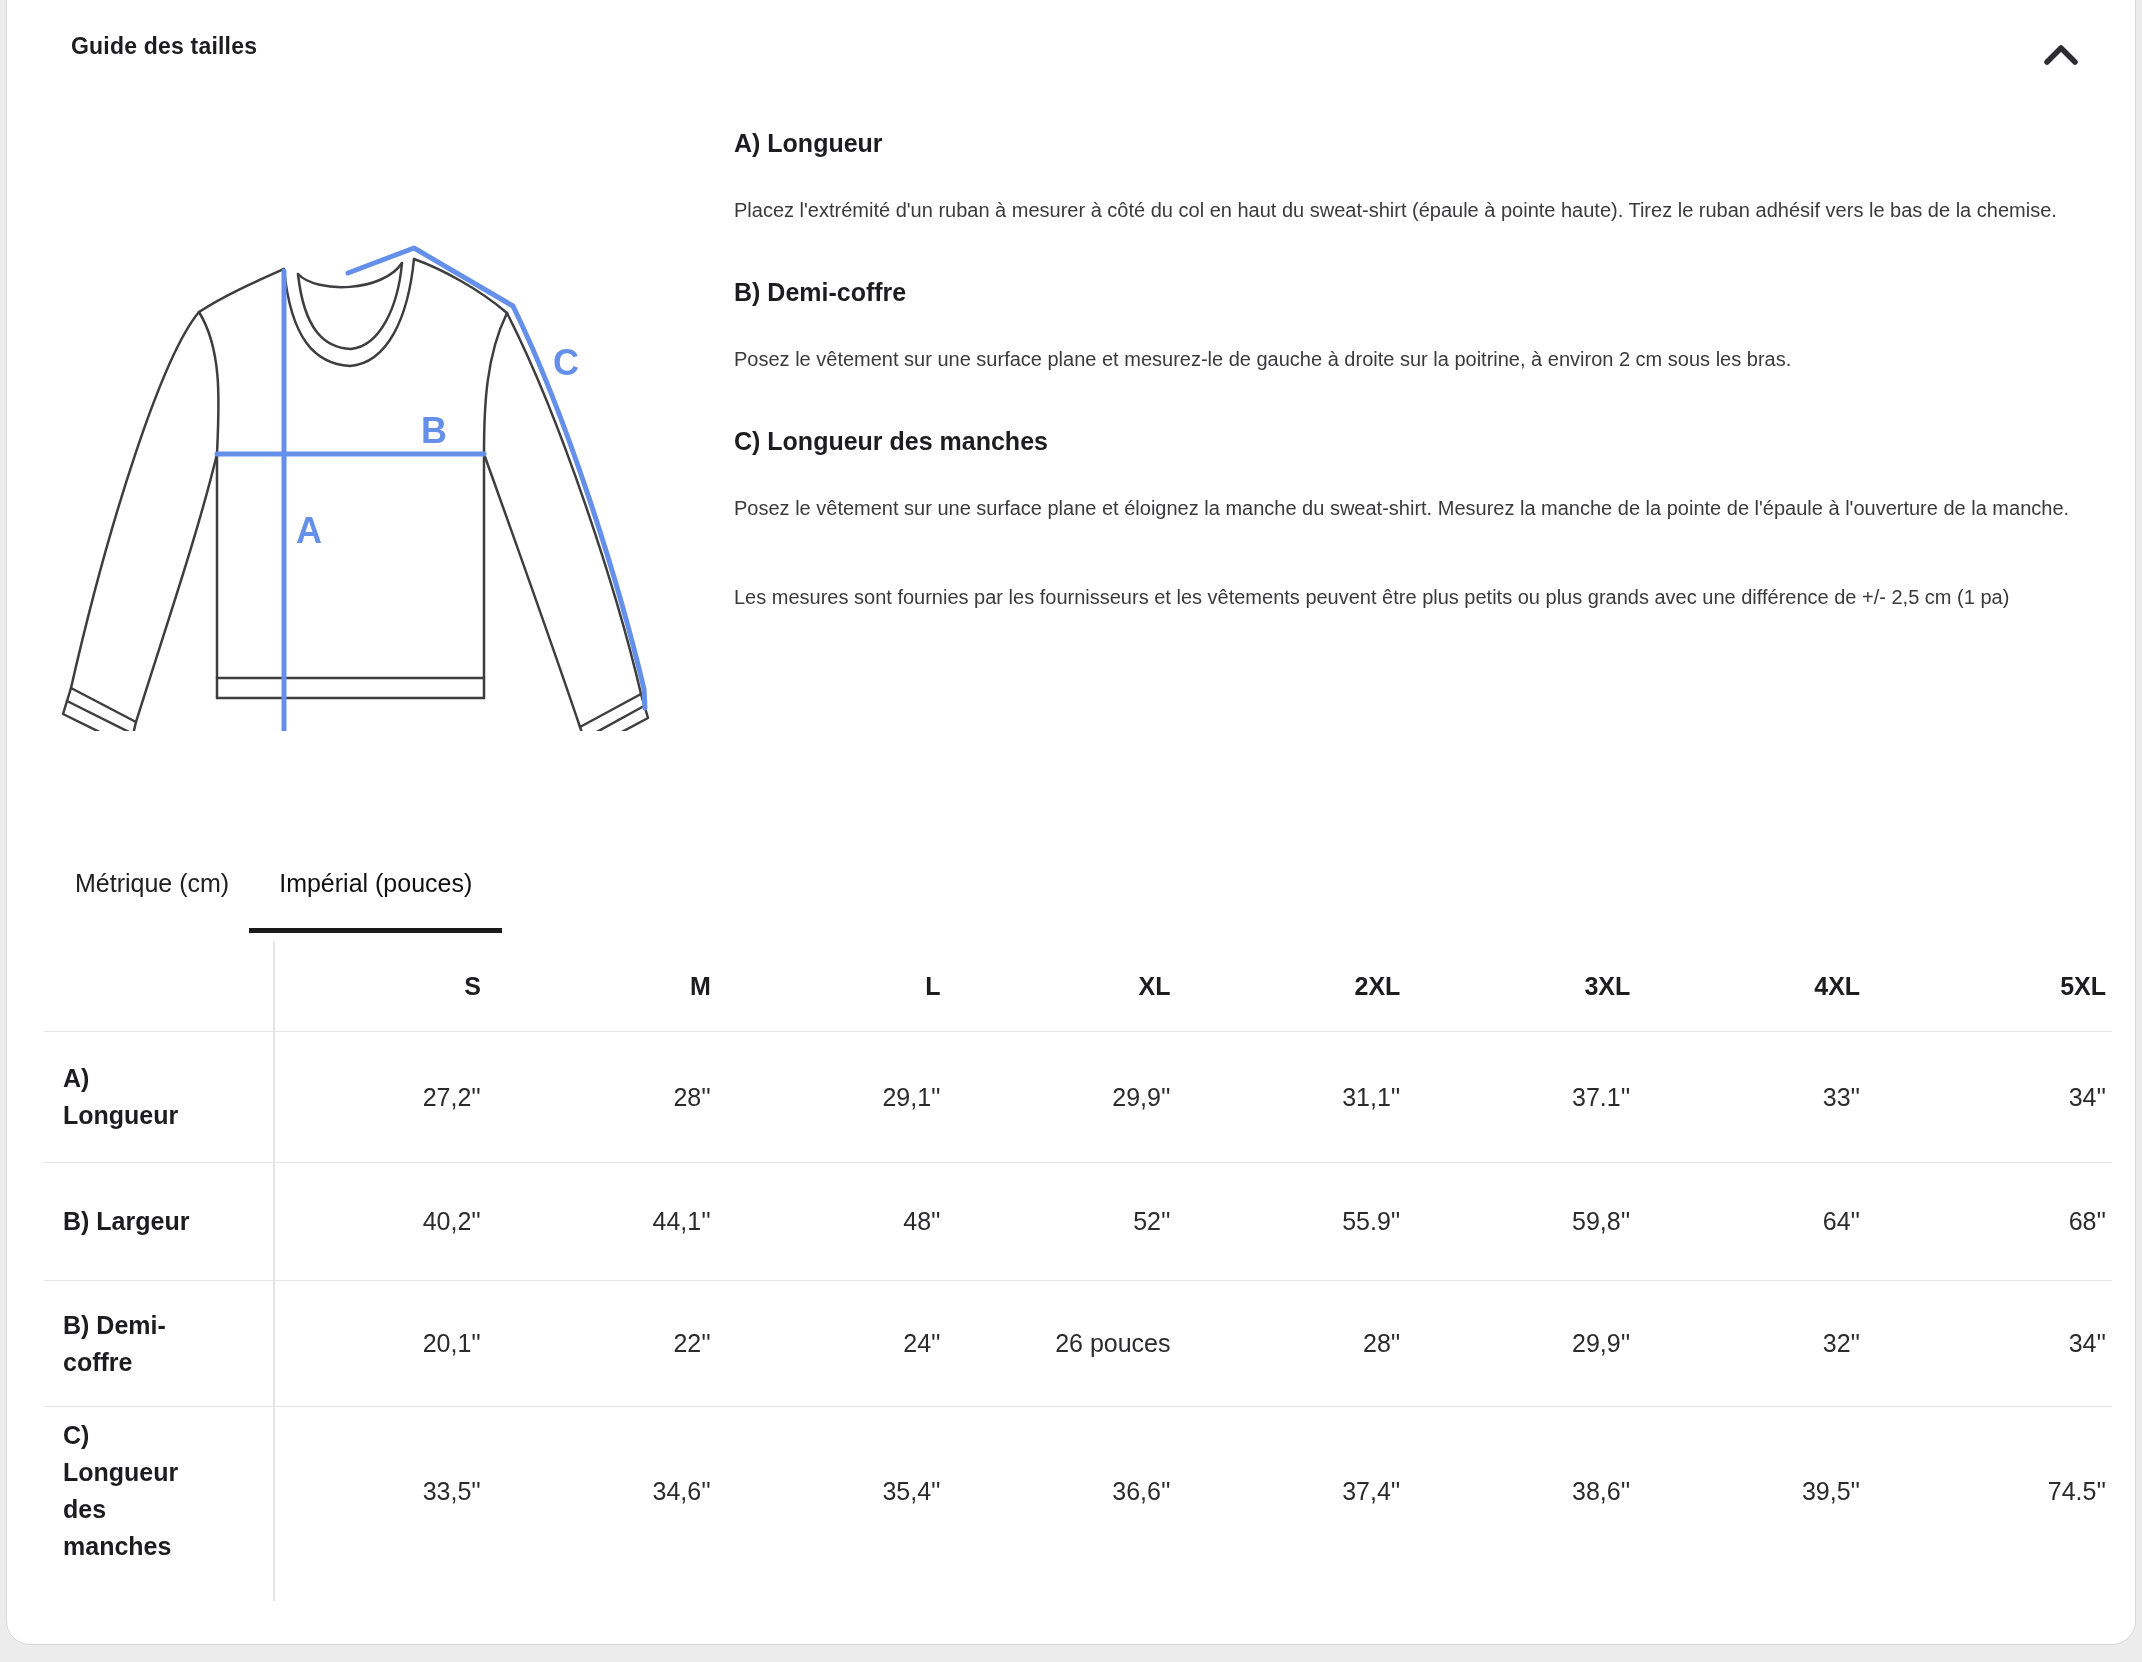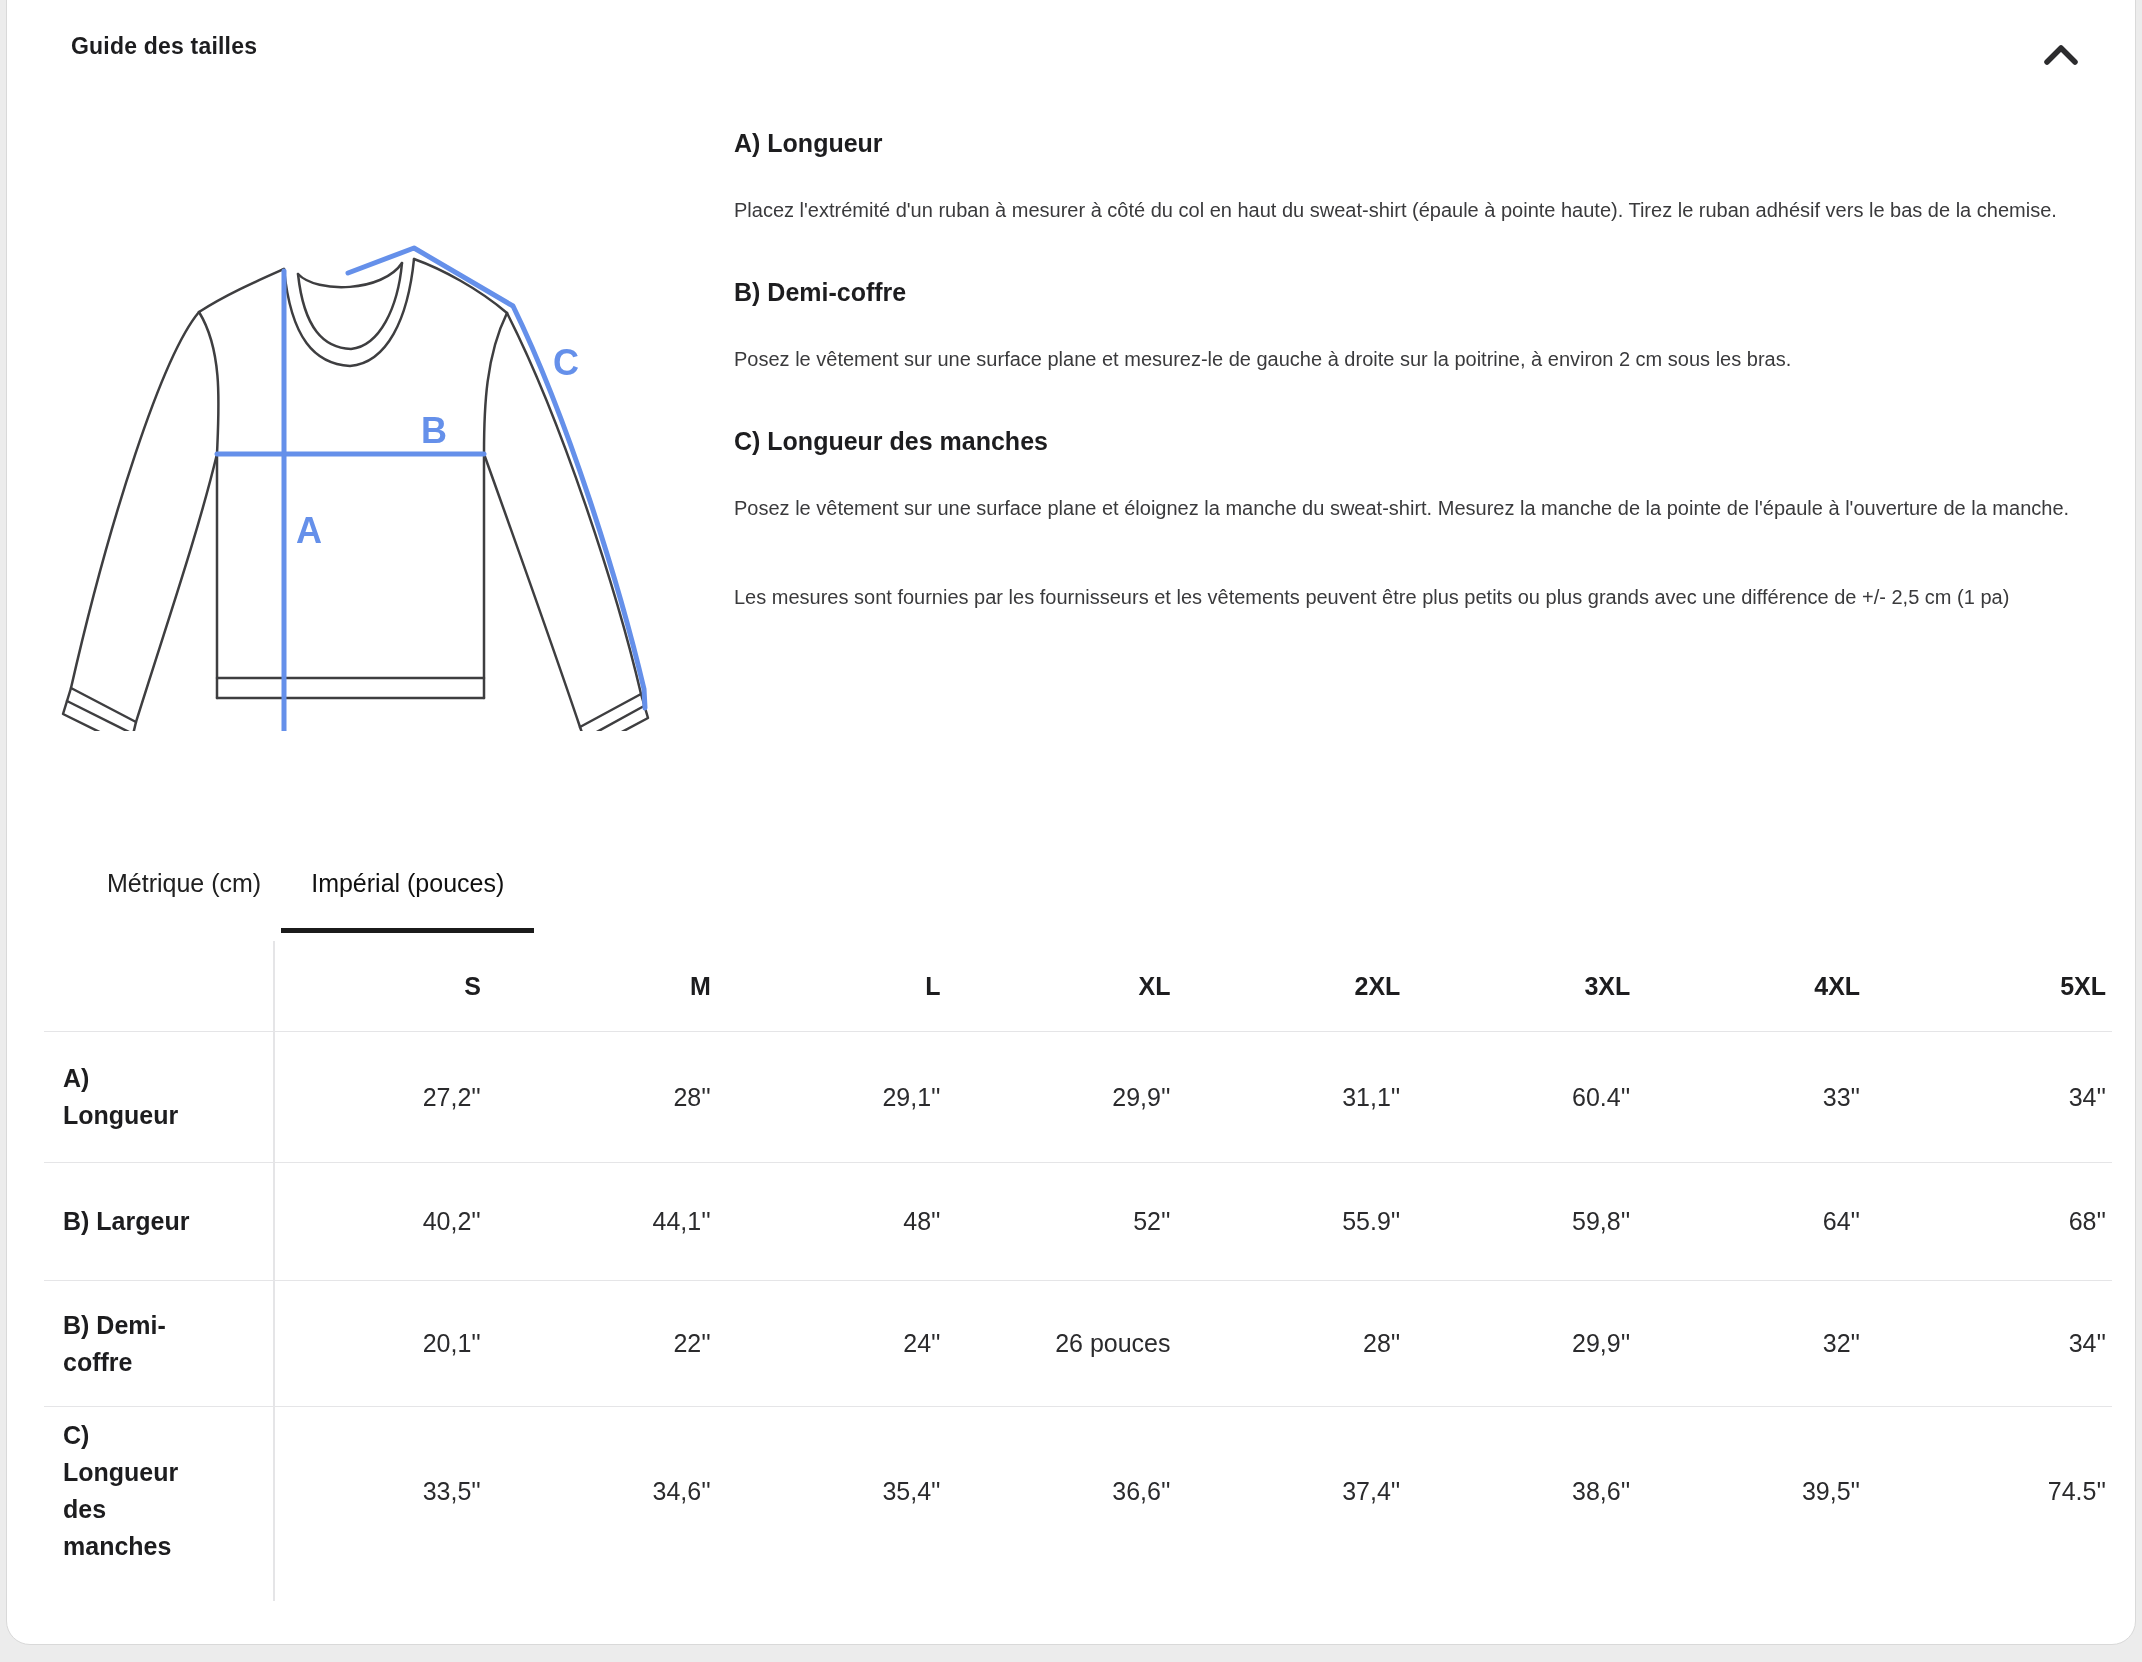--- a/index.html
+++ b/index.html
@@ -29,21 +29,21 @@
   .info-col{position:absolute;left:727px;top:156px;width:1392px;color:#3a3a3c;}
   .info-col h3{
     font-size:25px;font-weight:700;color:#1d1d1f;
     margin:0 0 28px 0;line-height:32px;
   }
   .info-col p{
     font-size:20px;line-height:47px;margin:0 0 42px 0;color:#3a3a3c;
   }
   .info-col p.note{margin-bottom:0;}
   
-  .tabs{position:absolute;left:80px;top:898px;display:flex;align-items:stretch;height:64px;}
+  .tabs{position:absolute;left:48px;top:898px;display:flex;align-items:stretch;height:64px;}
   .tab{
     font-size:25px;color:#212121;background:none;border:none;cursor:pointer;
     padding:0 20px;display:flex;align-items:flex-start;position:relative;
     font-family:"Liberation Sans", sans-serif;
   }
   .tab.active{font-weight:400;color:#101010;padding:0 30px;}
   .tab.active::after{
     content:"";position:absolute;left:0;right:0;bottom:0;height:5px;background:#1b1b1b;
   }
   
@@ -154,21 +154,21 @@
     <div id="table-body">
         <div class="trow r0">
           <div class="rowlabel">
             <span>A) Longueur</span>
           </div>
           <div class="td">27,2''</div>
           <div class="td">28''</div>
           <div class="td">29,1''</div>
           <div class="td">29,9''</div>
           <div class="td">31,1''</div>
-          <div class="td">60.4''</div>
+          <div class="td">37.1''</div>
           <div class="td">33''</div>
           <div class="td">34''</div>
         </div>
         <div class="trow r1">
           <div class="rowlabel">
             <span>B) Largeur</span>
           </div>
           <div class="td">40,2''</div>
           <div class="td">44,1''</div>
           <div class="td">48''</div>

